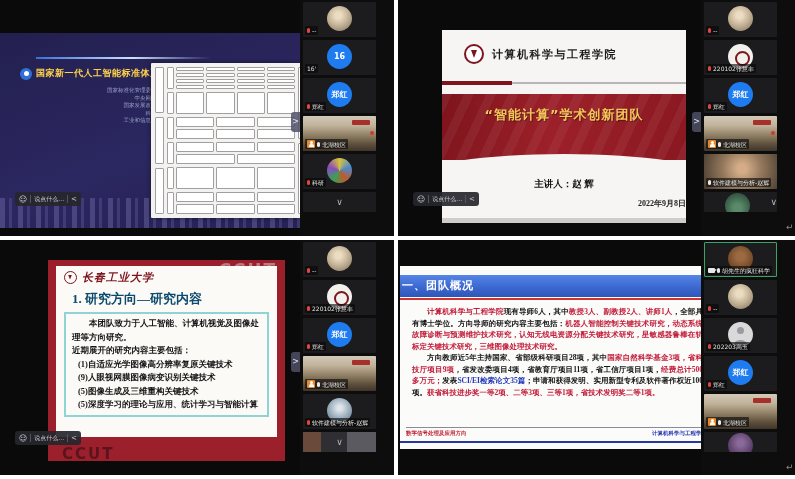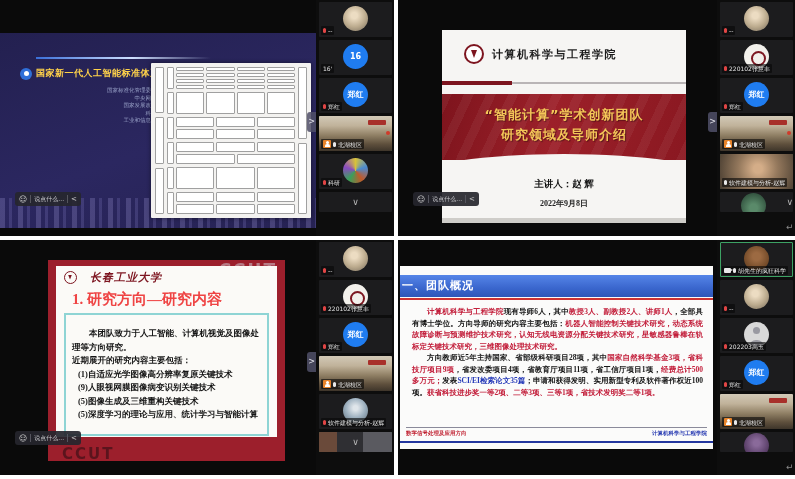--- a/index.html
+++ b/index.html
@@ -5,21 +5,21 @@
   * { margin:0; padding:0; box-sizing:border-box; }
   html,body { width:795px; height:479px; background:#ffffff; overflow:hidden;
     font-family:"DejaVu Sans","Liberation Sans",sans-serif; }
   #collage { position:relative; width:795px; height:479px; background:#fff; }
   .quad { position:absolute; background:#0a0a0a; overflow:hidden; display:flex; }
   #q-tl { left:0;   top:0;   width:394px; height:236px; }
   #q-tr { left:398px;top:0;  width:397px; height:236px; }
   #q-bl { left:0;   top:240px;width:394px; height:235px; }
   #q-br { left:398px;top:240px;width:397px; height:235px; }
   .main { position:relative; flex:1; background:#0a0a0a; }
-  .sidebar { position:relative; width:78px; background:#0d0d0d; padding:2px 20px 0 3px; }
+  .sidebar { position:relative; width:94px; background:#0d0d0d; padding:2px 20px 0 3px; }
   .tile { position:relative; width:73px; height:35px; background:#1c1c1e; margin-bottom:3px;
           border-radius:1px; overflow:hidden; }
   .tile.active { outline:1px solid #3da264; outline-offset:-1px; }
   .tile.partial { height:20px; display:flex; align-items:center; justify-content:center; }
   .av { width:25px; height:25px; border-radius:50%; margin:4px auto 0; }
   .av-photo  { background:radial-gradient(circle at 45% 38%, #ecdcc2 15%, #bcab8e 55%, #74695a 100%); }
   .av-photo2 { background:radial-gradient(circle at 50% 40%, #dfe5ea 12%, #9db0bf 50%, #5c6b77 100%); }
   .av-blue { background:#1f7cf0; color:#fff; display:flex; align-items:center; justify-content:center;
              font-size:8px; font-weight:bold; }
   .av-logo { background:#f3f1ec; position:relative; }
@@ -106,40 +106,40 @@
       background:linear-gradient(100deg,#7e141d 0%,#9c2029 45%,#8a1821 100%); padding-top:11px; }
   .tr-banner::before { content:""; position:absolute; inset:0;
       background:repeating-linear-gradient(115deg,rgba(255,255,255,.05) 0 9px,transparent 9px 20px); }
   .tr-banner::after { content:""; position:absolute; left:-10%; bottom:-16px; width:120%; height:22px;
       background:#f6f5f3; border-radius:50% 50% 0 0 / 100% 100% 0 0; }
   .tr-bline { position:relative; color:#f3c658; font-size:13px; font-weight:bold; line-height:20px;
       letter-spacing:1px; text-shadow:1px 1px 1px rgba(0,0,0,.4); }
   .tr-speaker { position:absolute; left:0; top:148px; width:100%; text-align:center;
       font-size:9.5px; font-weight:bold; color:#111;
       font-family:"Liberation Serif","DejaVu Serif",serif; }
-  .tr-date { position:absolute; left:0; top:168px; width:100%; text-align:center; font-size:8px;
+  .tr-date { position:absolute; left:0; top:168px; width:100%; text-align:right; font-size:8px;
       font-weight:bold; color:#222; font-family:"Liberation Serif","DejaVu Serif",serif; }
   .tr-foot { position:absolute; left:0; bottom:0; width:100%; height:5px; background:#cfcdc9; }
 
   
   .bl-slide { position:absolute; left:48px; top:20px; width:237px; height:201px; background:#9c1f2c; overflow:hidden; }
   .bl-wm1 { position:absolute; right:8px; top:0px; font-size:17px; font-weight:bold;
       color:rgba(205,200,210,.55); letter-spacing:2px; }
   .bl-wm2 { position:absolute; right:22px; top:12px; font-size:12px; font-weight:bold; color:rgba(70,20,26,.6); letter-spacing:1px; }
   .bl-wm3 { position:absolute; left:14px; bottom:-2px; font-size:15px; font-weight:bold; color:rgba(70,18,24,.75); letter-spacing:2px; }
   .bl-panel { position:absolute; left:8px; right:8px; top:6px; bottom:24px; background:#fbfaf7; padding:4px 8px; }
   .bl-logorow { display:flex; align-items:center; gap:5px; }
   .bl-emb { width:13px; height:13px; border-radius:50%; border:1.5px solid #7d1520; position:relative; flex:0 0 auto; }
   .bl-emb::after { content:""; position:absolute; left:3px; top:2.5px; width:4px; height:5px;
       background:#7d1520; clip-path:polygon(0 0,100% 0,50% 100%); }
   .bl-univ { font-style:italic; font-weight:bold; color:#7d1520; font-size:11px; letter-spacing:1px;
-      font-family:"Liberation Serif","DejaVu Serif",serif;margin-left:8px; }
-  .bl-head { margin-top:5px; margin-left:8px; color:#ef4444; font-weight:bold; font-size:15px;
       font-family:"Liberation Serif","DejaVu Serif",serif; }
-  .bl-box { margin-top:4px; border:2px solid #8ed4d4; padding:12px 6px; font-size:8.5px; line-height:13.5px;
+  .bl-head { margin-top:5px; margin-left:8px; color:#0c4a6e; font-weight:bold; font-size:13px;
+      font-family:"Liberation Serif","DejaVu Serif",serif; }
+  .bl-box { margin-top:4px; border:2px solid #8ed4d4; padding:3px 6px; font-size:8.5px; line-height:13.5px;
       color:#141414; font-weight:600; font-family:"Liberation Serif","DejaVu Serif",serif; }
   .bl-p1 { text-indent:2em; }
   .bl-items div { padding-left:6px; }
 
   
   .br-slide { position:absolute; left:2px; top:26px; width:313px; height:183px; background:#fbfbfa; overflow:hidden; }
   .br-band { position:absolute; left:0; top:9px; width:100%; height:22px;
       background:linear-gradient(180deg,#5585e8 0%,#3a66cd 60%,#2e56b8 100%); }
   .br-band-text { color:#fff; font-weight:bold; font-size:11px; line-height:22px; padding-left:2px; letter-spacing:1px; }
   .br-redline { position:absolute; left:0; top:32px; width:100%; height:2px; background:#c33; }
@@ -339,21 +339,20 @@
   <div class="quad" id="q-tr">
     <div class="main">
       <div class="tr-slide">
         <div class="tr-logorow">
           <span class="tr-logo"></span>
           <span class="tr-college">计算机科学与工程学院</span>
         </div>
         <div class="tr-div"></div>
         <div class="tr-banner">
           <div class="tr-bline">“智能计算”学术创新团队</div>
-          <div class="tr-bline">研究领域及导师介绍</div>
         </div>
         <div class="tr-speaker">主讲人：赵  辉</div>
         <div class="tr-date">2022年9月8日</div>
         <div class="tr-foot"></div>
       </div>
       <div class="pill">
         <span class="smiley">☺</span>
         <span class="sep"></span>
         <span class="ph">说点什么...</span>
         <span class="sep"></span>

